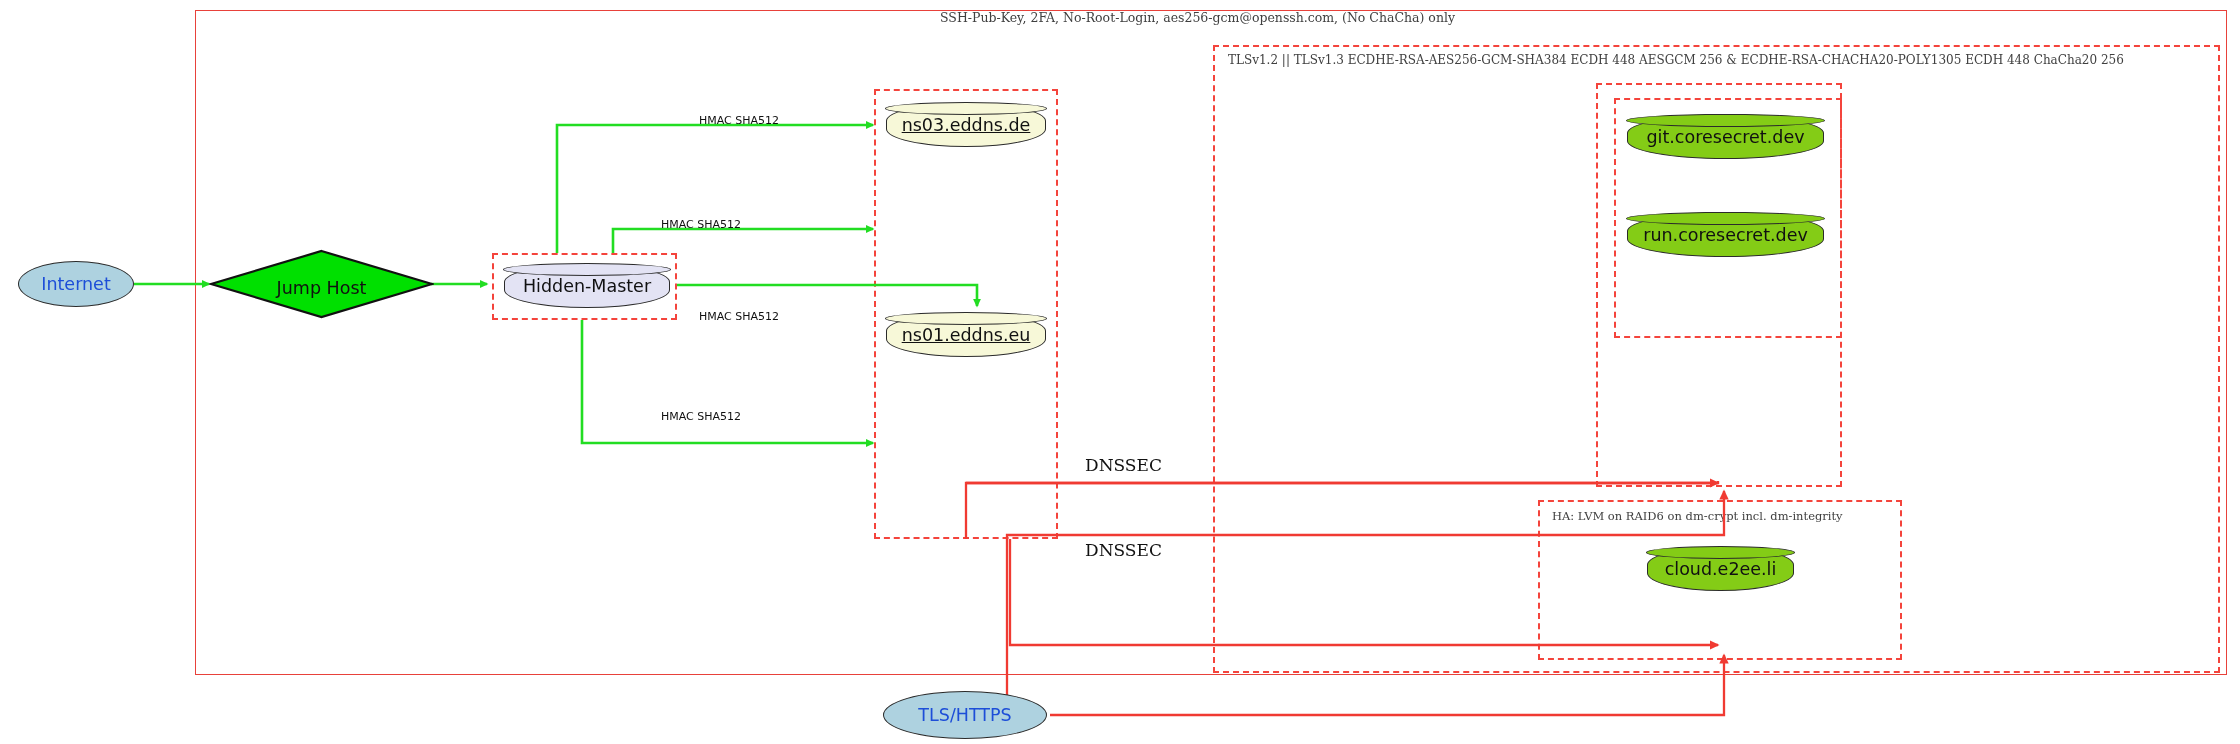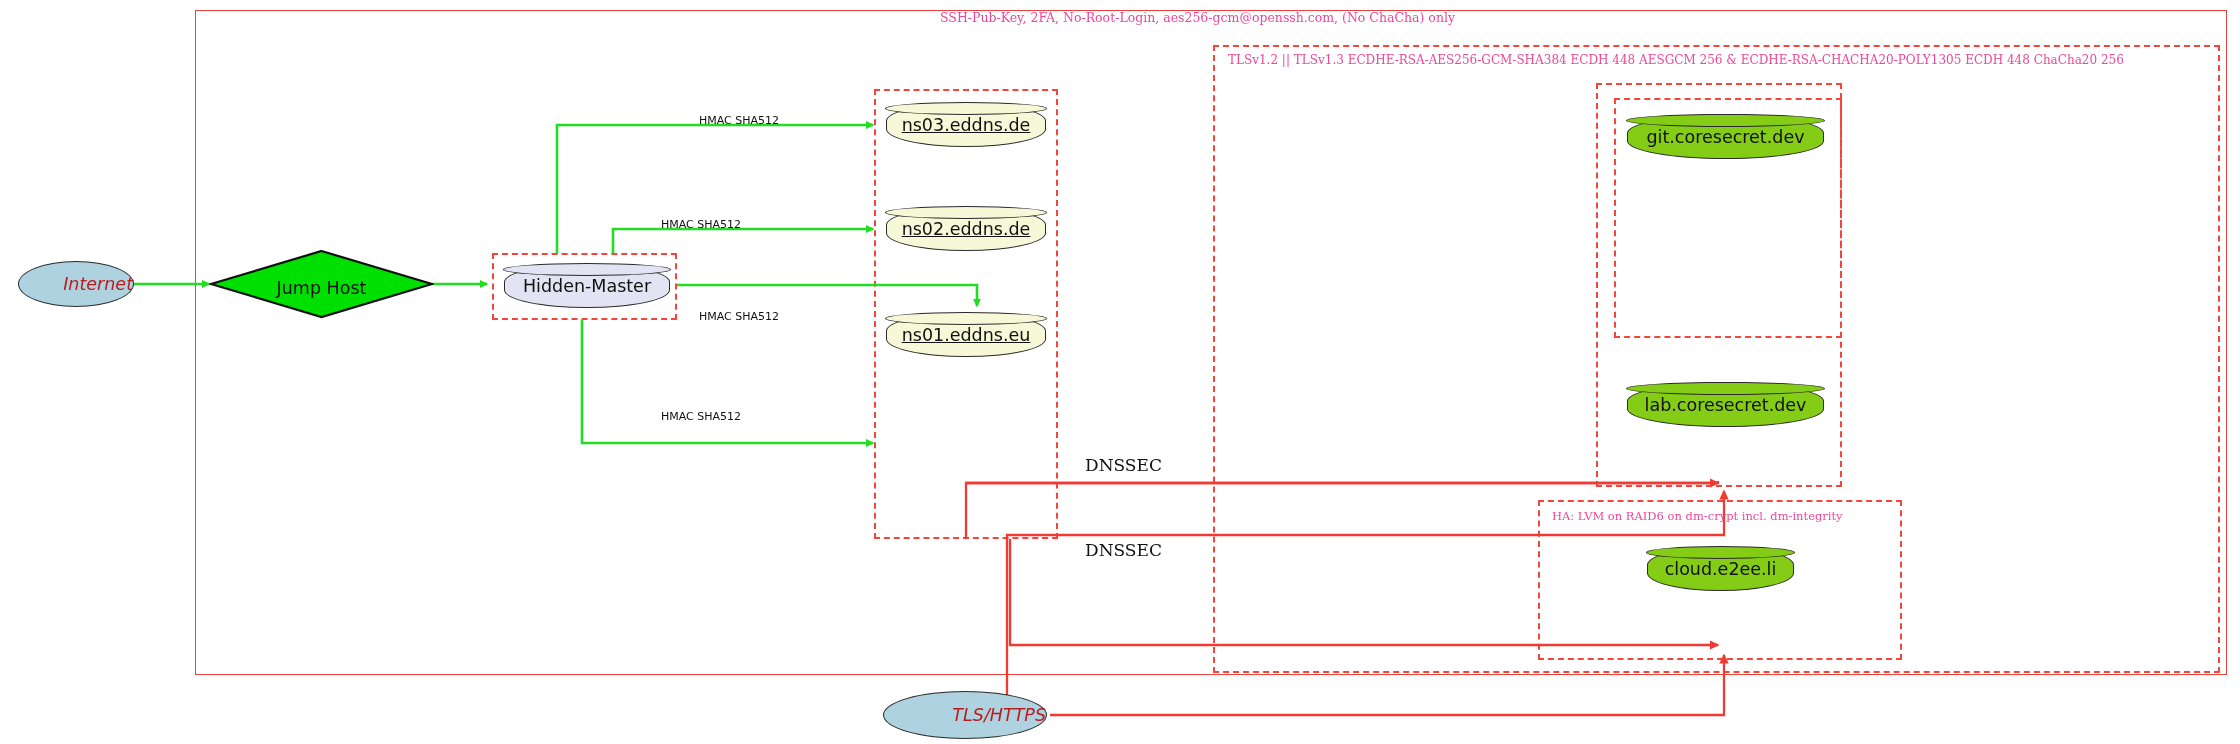--- a/index.html
+++ b/index.html
@@ -5,42 +5,42 @@
   html,body{margin:0;padding:0;background:#ffffff;}
   #stage{position:relative;width:2240px;height:744px;background:#ffffff;
          font-family:"DejaVu Sans",sans-serif;overflow:hidden;}
 
   
   .box{position:absolute;box-sizing:border-box;}
   .box.solid{border:1.6px solid #e8413a;}
   .box.dashed{border:2px dashed #f4443c;}
 
   
-  .caption{position:absolute;font-family:"DejaVu Serif",serif;color:#ec4899;
+  .caption{position:absolute;font-family:"DejaVu Serif",serif;color:#404040;
            white-space:nowrap;line-height:1;}
   .cap-top{font-size:12.5px;}
   .cap-tls{font-size:12px;}
   .cap-ha{font-size:11.5px;}
 
   
   .cyl{position:absolute;box-sizing:border-box;border:1.7px solid #2b2b2b;
        border-radius:50%/18px;display:flex;align-items:center;
        justify-content:center;color:#111;font-size:17.5px;white-space:nowrap;}
   .cyl::before{content:"";position:absolute;left:-1.7px;right:-1.7px;top:-1.7px;
        height:13px;border:1.7px solid #2b2b2b;border-radius:50%;
        background:inherit;box-sizing:border-box;}
   .cyl span{position:relative;z-index:2;}
   .cyl.yellow{background:#f7f8d8;text-decoration:underline;}
   .cyl.pink{background:#84cc16;}
   .cyl.lav{background:#e3e3f4;}
 
   
   .ellipse{position:absolute;box-sizing:border-box;border:1.8px solid #2b2b2b;
       border-radius:50%;background:#aed2e0;display:flex;align-items:center;
-      justify-content:flex-end;font-size:17.5px;color:#b91c1c;white-space:nowrap;font-style:italic;}
+      justify-content:center;font-size:17.5px;color:#1d4ed8;white-space:nowrap;}
 
   
   .diamond-wrap{position:absolute;display:flex;align-items:center;justify-content:center;}
   .diamond-wrap svg{position:absolute;left:0;top:0;}
   .diamond-wrap .dlabel{position:relative;z-index:3;font-size:17.5px;color:#111;white-space:nowrap;margin-top:8px;}
 
   
   .elabel{position:absolute;font-size:11px;color:#111;white-space:nowrap;
           font-family:"DejaVu Serif",serif;background:transparent;}
   .elabel.sans{font-family:"DejaVu Sans",sans-serif;}
@@ -117,37 +117,34 @@
   </div>
 
   <div class="cyl lav" style="left:504px;top:264px;width:166px;height:44px;">
     <span>Hidden-Master</span>
   </div>
 
   <div class="cyl yellow" style="left:886px;top:103px;width:160px;height:44px;">
     <span>ns03.eddns.de</span>
   </div>
 
-  <div class="cyl yellow" style="left:886px;top:207px;width:160px;height:44px;">
-    <span>ns02.eddns.de</span>
-  </div>
 
   <div class="cyl yellow" style="left:886px;top:313px;width:160px;height:44px;">
     <span>ns01.eddns.eu</span>
   </div>
 
 
   <div class="cyl pink" style="left:1627px;top:115px;width:197px;height:44px;">
     <span>git.coresecret.dev</span>
   </div>
 
+  <div class="cyl pink" style="left:1627px;top:213px;width:197px;height:44px;">
+    <span>run.coresecret.dev</span>
+  </div>
 
-  <div class="cyl pink" style="left:1627px;top:383px;width:197px;height:44px;">
-    <span>lab.coresecret.dev</span>
-  </div>
 
   <div class="cyl pink" style="left:1647px;top:547px;width:147px;height:44px;">
     <span>cloud.e2ee.li</span>
   </div>
 
   <div class="ellipse" style="left:883px;top:691px;width:164px;height:48px;">
     <span>TLS/HTTPS</span>
   </div>
 
   <div class="elabel sans" style="left:699px;top:114px;">HMAC SHA512</div>

